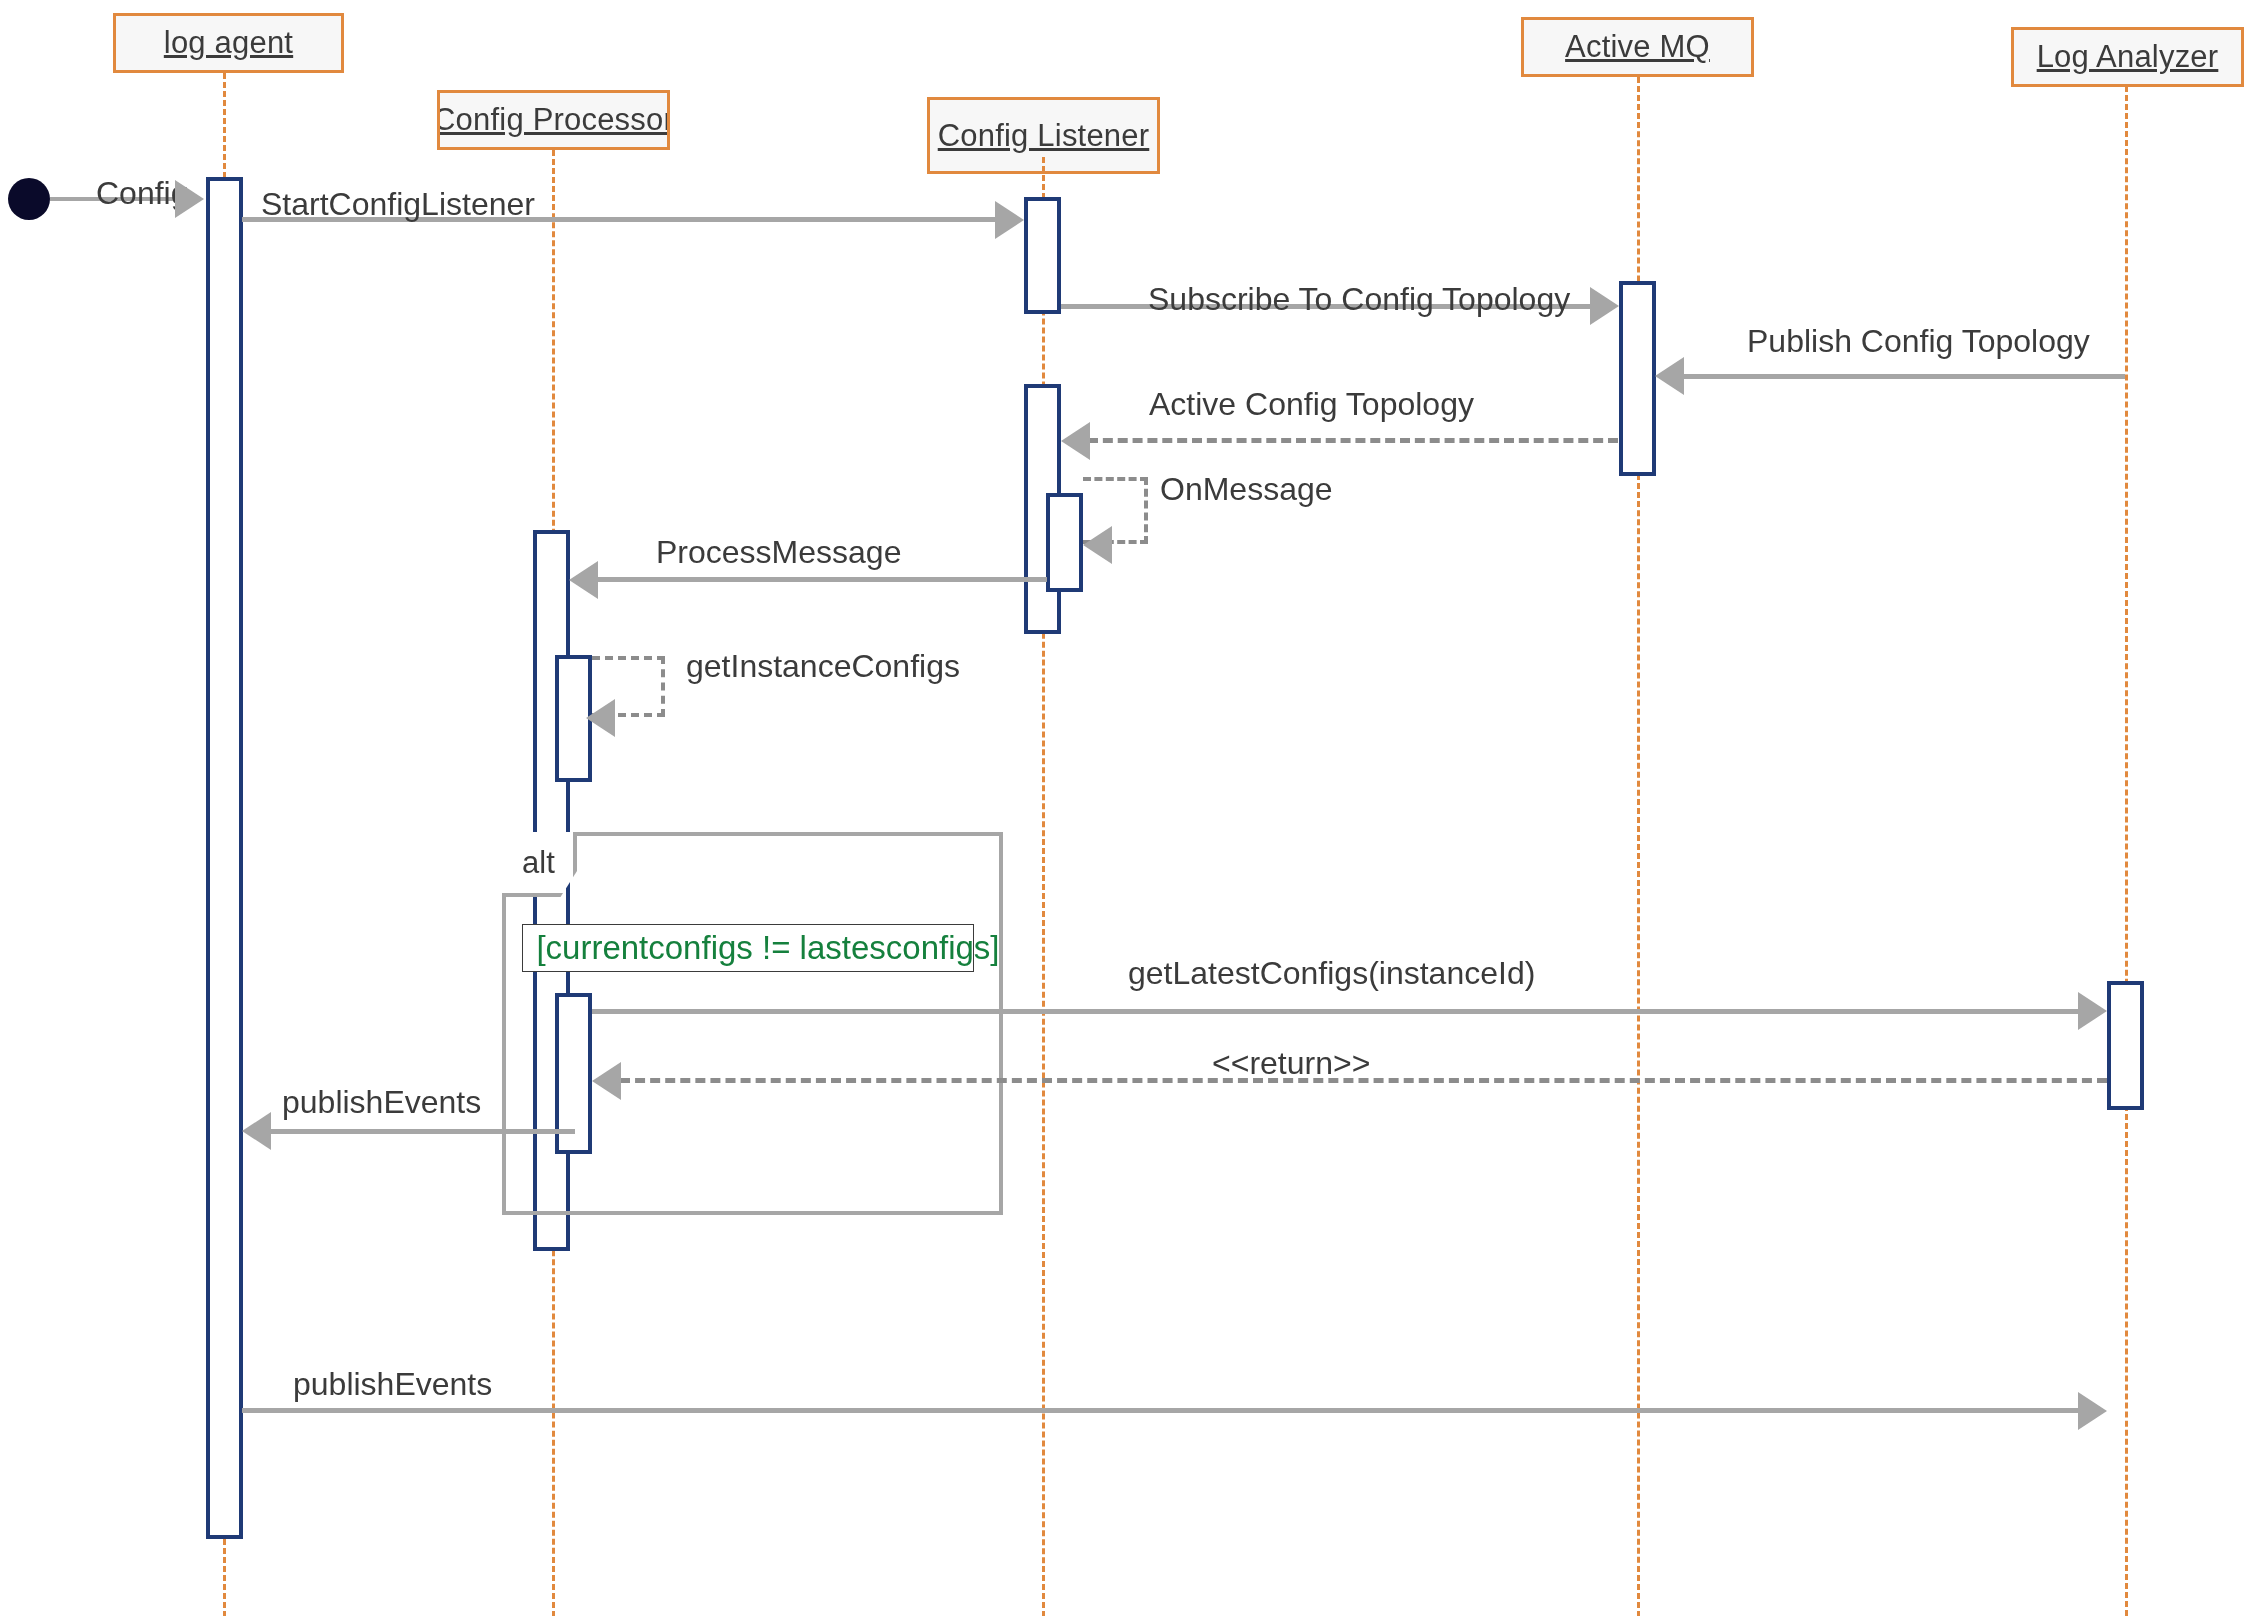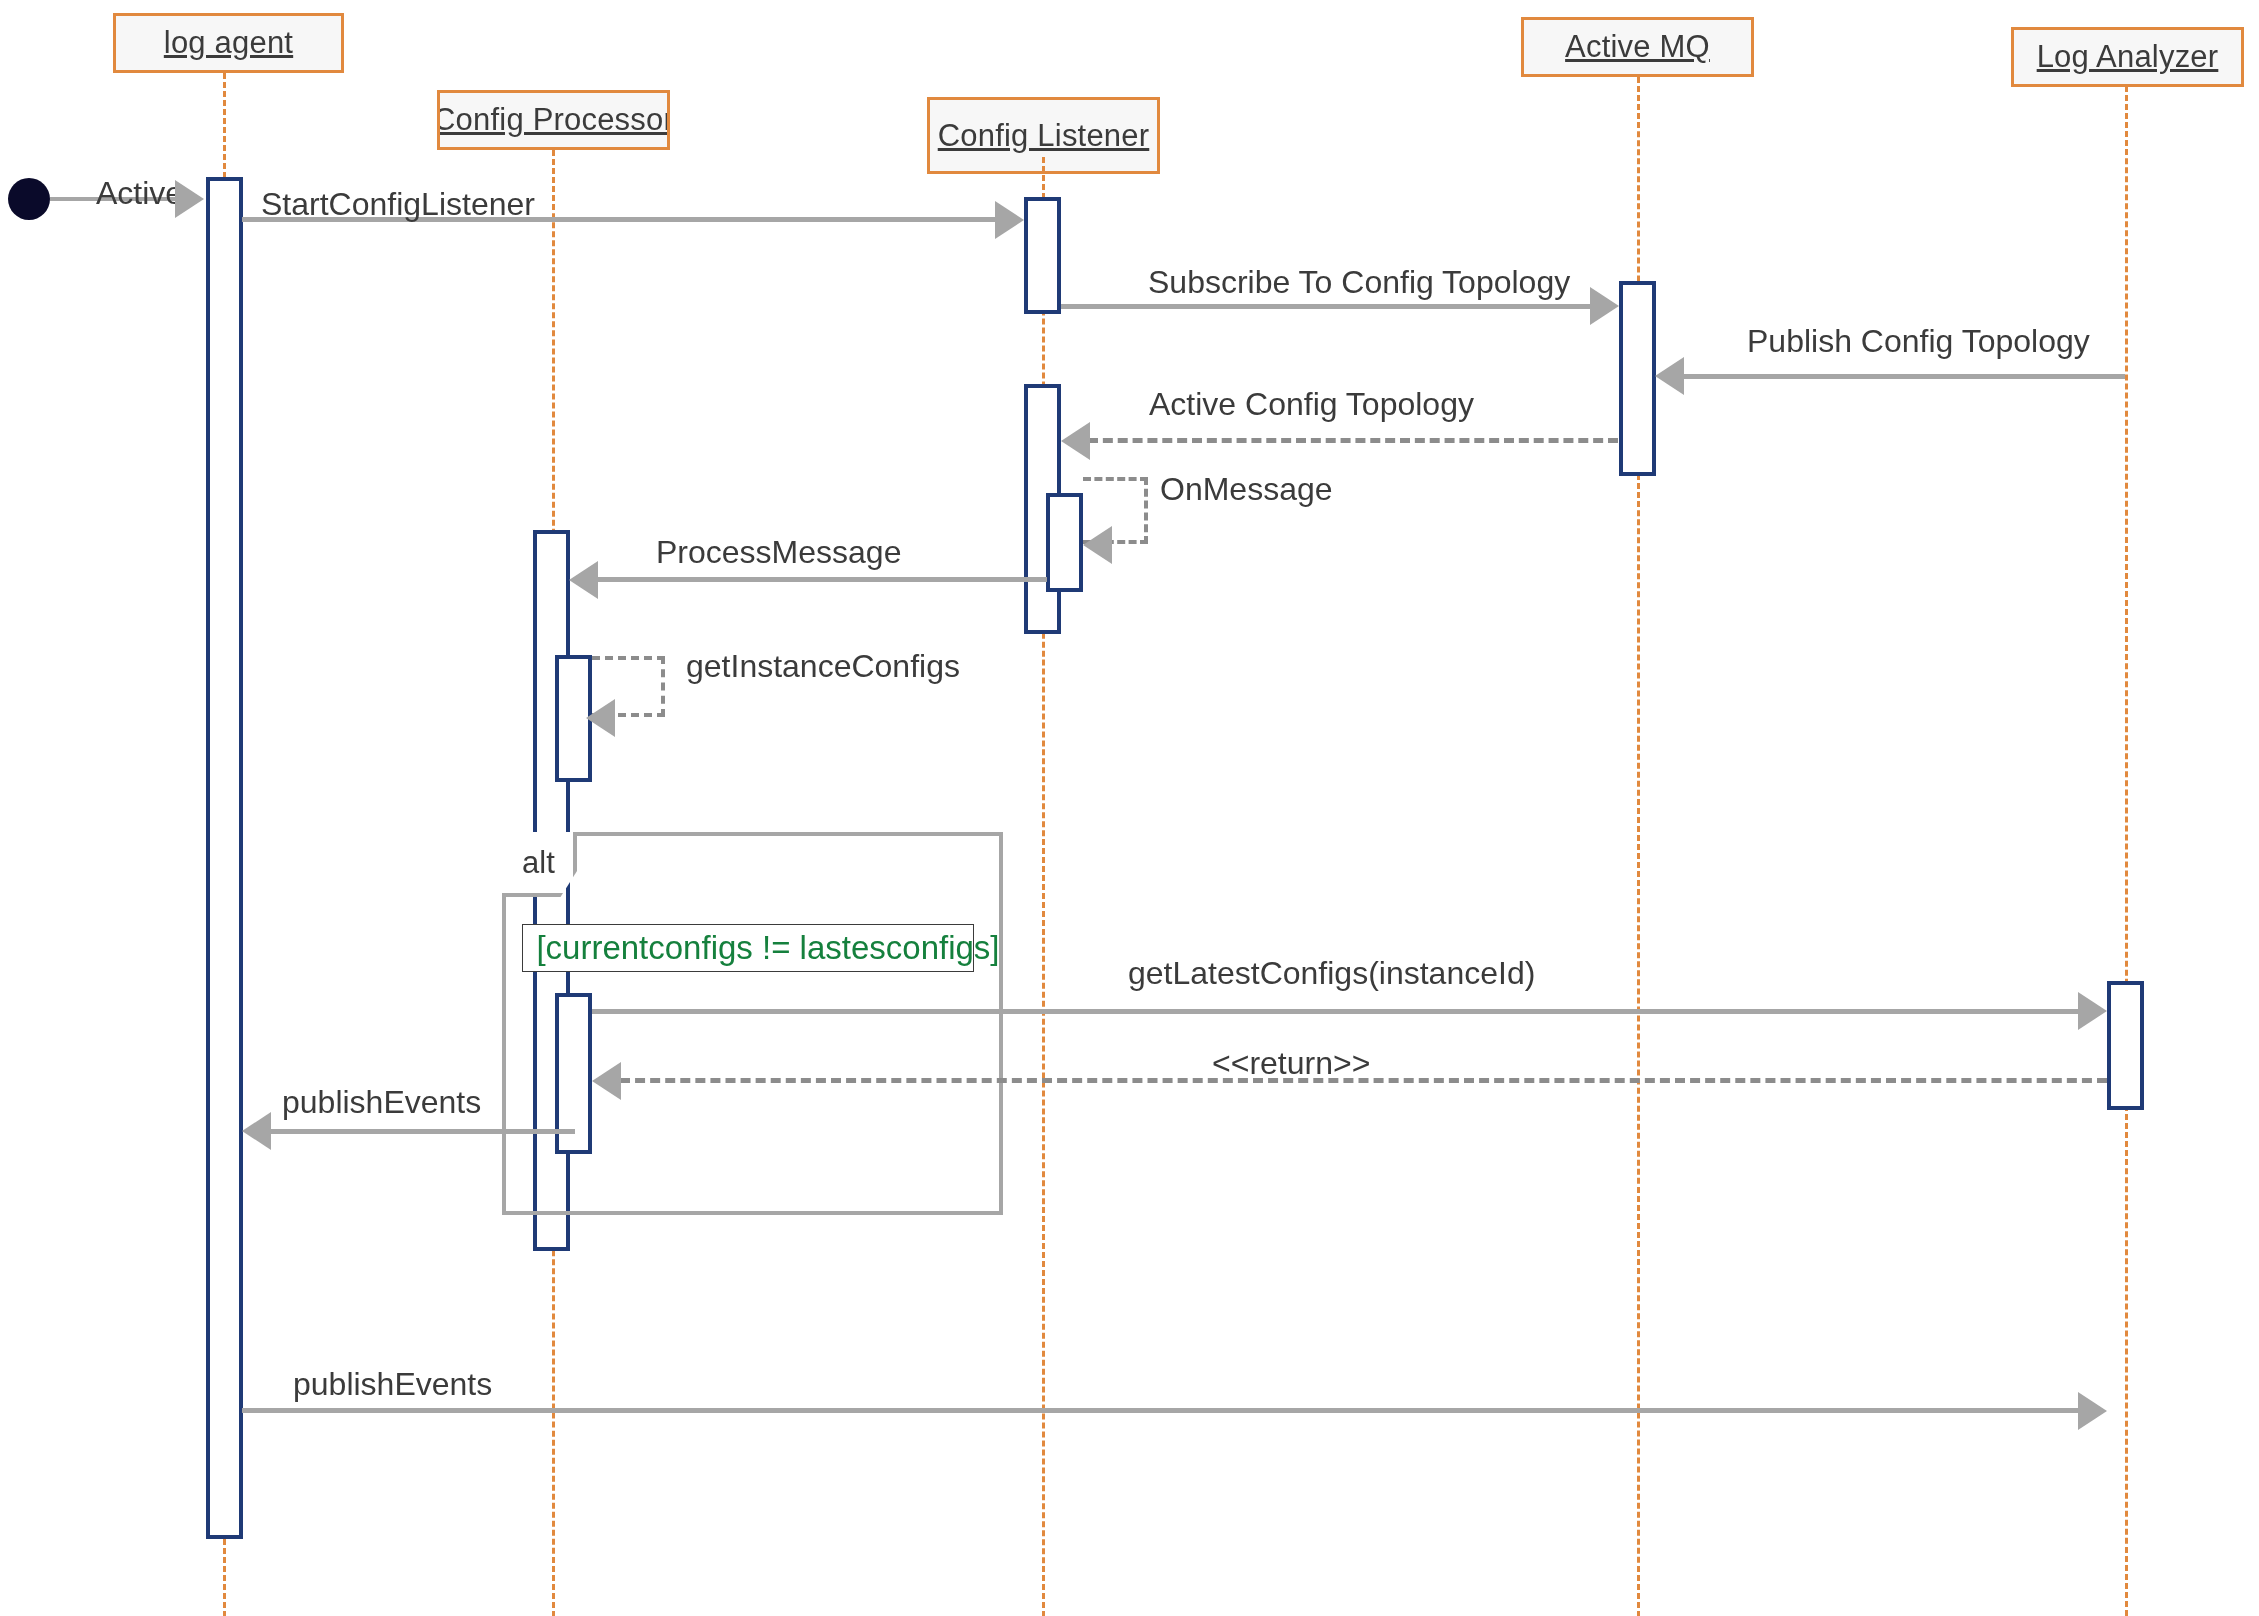--- a/index.html
+++ b/index.html
@@ -142,21 +142,21 @@
   </div>
 
   <div class="lifeline" style="left:223px; top:73px; height:1544px;"></div>
   <div class="lifeline" style="left:552px; top:150px; height:1467px;"></div>
   <div class="lifeline" style="left:1042px; top:157px; height:1460px;"></div>
   <div class="lifeline" style="left:1637px; top:77px; height:1540px;"></div>
   <div class="lifeline" style="left:2125px; top:86px; height:1530px;"></div>
 
   <div class="start-dot" style="left:7.7px; top:178px;"></div>
   <div class="msg-line thin" style="left:50px; top:197px; width:125px;"></div>
-  <div class="msg-label" style="left:96px; top:175px;">Active</div>
+  <div class="msg-label" style="left:96px; top:175px;">Config</div>
   <div class="arrowhead right" style="left:175px; top:180px;"></div>
 
   <div class="activation" style="left:206px; top:177px; width:37px; height:1362px;"></div>
 
   <div class="activation" style="left:533px; top:530px; width:37px; height:721px;"></div>
 
   <div class="activation" style="left:555px; top:655px; width:37px; height:127px;"></div>
 
   <div class="activation" style="left:555px; top:993px; width:37px; height:161px;"></div>
 
@@ -175,21 +175,21 @@
   <div class="frag-tab-label" style="left:522px; top:845px;">alt</div>
   <div class="guard" style="left:522px; top:924px; width:452px; height:48px;">
     <span>[currentconfigs != lastesconfigs]</span>
   </div>
 
   <div class="msg-line" style="left:242px; top:217px; width:773px;"></div>
   <div class="msg-label" style="left:261px; top:186px;">StartConfigListener</div>
   <div class="arrowhead right" style="left:995px; top:201px;"></div>
 
   <div class="msg-line" style="left:1061px; top:304px; width:552px;"></div>
-  <div class="msg-label" style="left:1148px; top:264px;">Subscribe To Config Topology</div>
+  <div class="msg-label" style="left:1148px; top:281px;">Subscribe To Config Topology</div>
   <div class="arrowhead right" style="left:1590px; top:287px;"></div>
 
   <div class="msg-line" style="left:1684px; top:374px; width:441px;"></div>
   <div class="msg-label" style="left:1747px; top:323px;">Publish Config Topology</div>
   <div class="arrowhead left" style="left:1655px; top:357px;"></div>
 
   <div class="msg-line dashed" style="left:1088px; top:438px; width:530px;"></div>
   <div class="msg-label" style="left:1149px; top:386px;">Active Config Topology</div>
   <div class="arrowhead left" style="left:1061px; top:422px;"></div>
 

